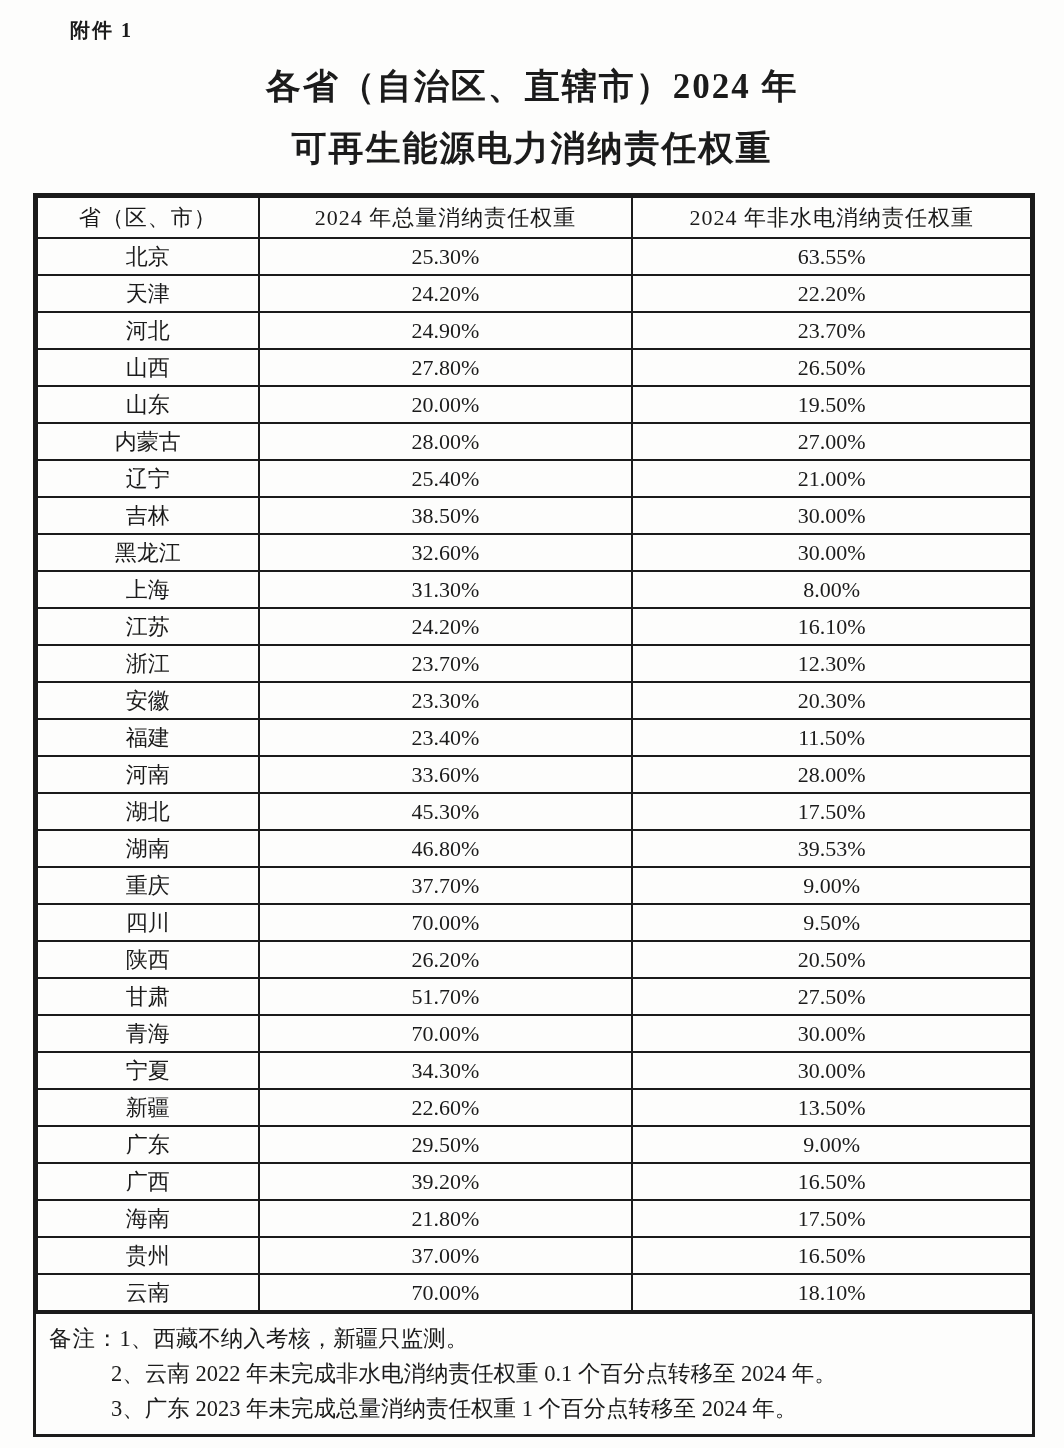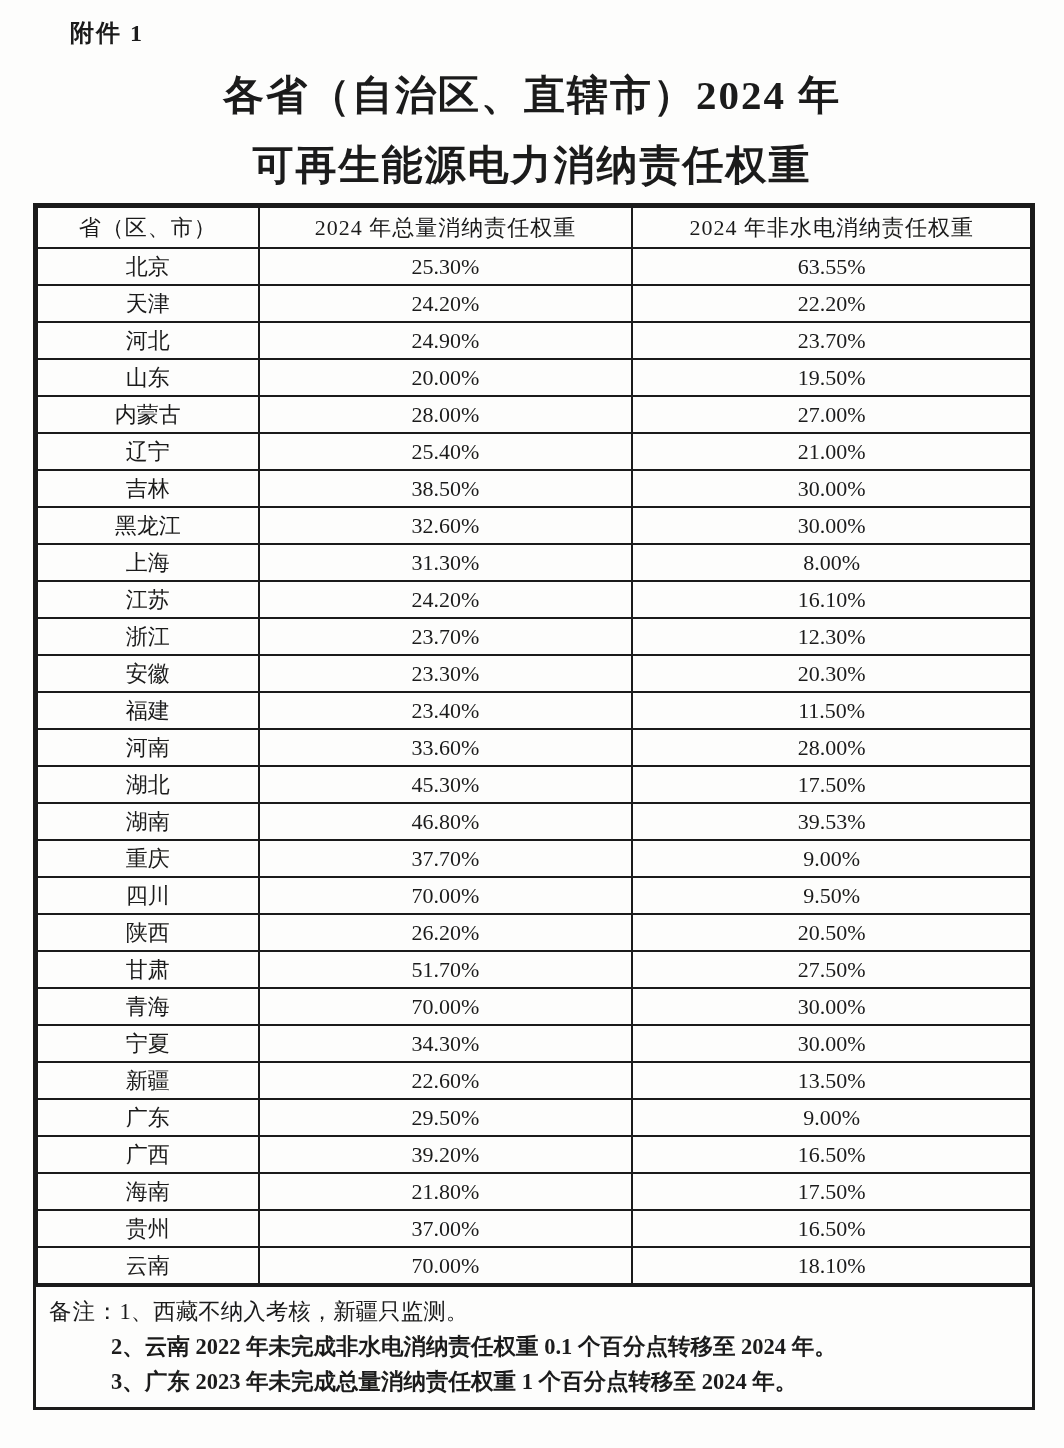--- a/index.html
+++ b/index.html
@@ -11,32 +11,32 @@
   }
   .page {
     width: 1064px;
     height: 1448px;
     position: relative;
     overflow: hidden;
   }
   .attachment-label {
     padding-top: 17px;
     margin-left: 70px;
-    font-size: 24px;
+    font-size: 20px;
     font-weight: 600;
     letter-spacing: 2px;
   }
   .doc-title {
     text-align: center;
     font-weight: 700;
-    font-size: 41px;
+    font-size: 35px;
     letter-spacing: 2px;
   }
   .doc-title.line1 { margin-top: 19px; }
-  .doc-title.line2 { margin-top: 15px; margin-bottom: 10px; }
+  .doc-title.line2 { margin-top: 15px; margin-bottom: 21px; }
   .table-wrap {
     margin-left: 33px;
     width: 1002px;
     border: 3px solid #1b1b1b;
   }
   table.weights {
     width: 100%;
     border-collapse: collapse;
     table-layout: fixed;
   }
@@ -55,21 +55,21 @@
   }
   table.weights th { height: 41px; letter-spacing: 1px; }
   table.weights td { height: 37px; }
   .notes {
     border-top: 2px solid #1b1b1b;
     padding: 7px 14px 8px 13px;
     font-size: 22.5px;
     line-height: 35px;
   }
   .note-line { white-space: nowrap; }
-  .note-line.indented { padding-left: 62px; font-weight: bold; }
+  .note-line.indented { padding-left: 62px; }
   .notes-label { letter-spacing: 1px; }
 </style>
 </head>
 <body>
 
 <div class="page">
 
   <div class="attachment-label">附件 1</div>
 
   <div class="doc-title line1">各省（自治区、直辖市）2024 年</div>
@@ -100,20 +100,25 @@
             <td>天津</td>
             <td>24.20%</td>
             <td>22.20%</td>
           </tr>
           <tr>
             <td>河北</td>
             <td>24.90%</td>
             <td>23.70%</td>
           </tr>
           <tr>
+            <td>山西</td>
+            <td>27.80%</td>
+            <td>26.50%</td>
+          </tr>
+          <tr>
             <td>山东</td>
             <td>20.00%</td>
             <td>19.50%</td>
           </tr>
           <tr>
             <td>内蒙古</td>
             <td>28.00%</td>
             <td>27.00%</td>
           </tr>
           <tr>

